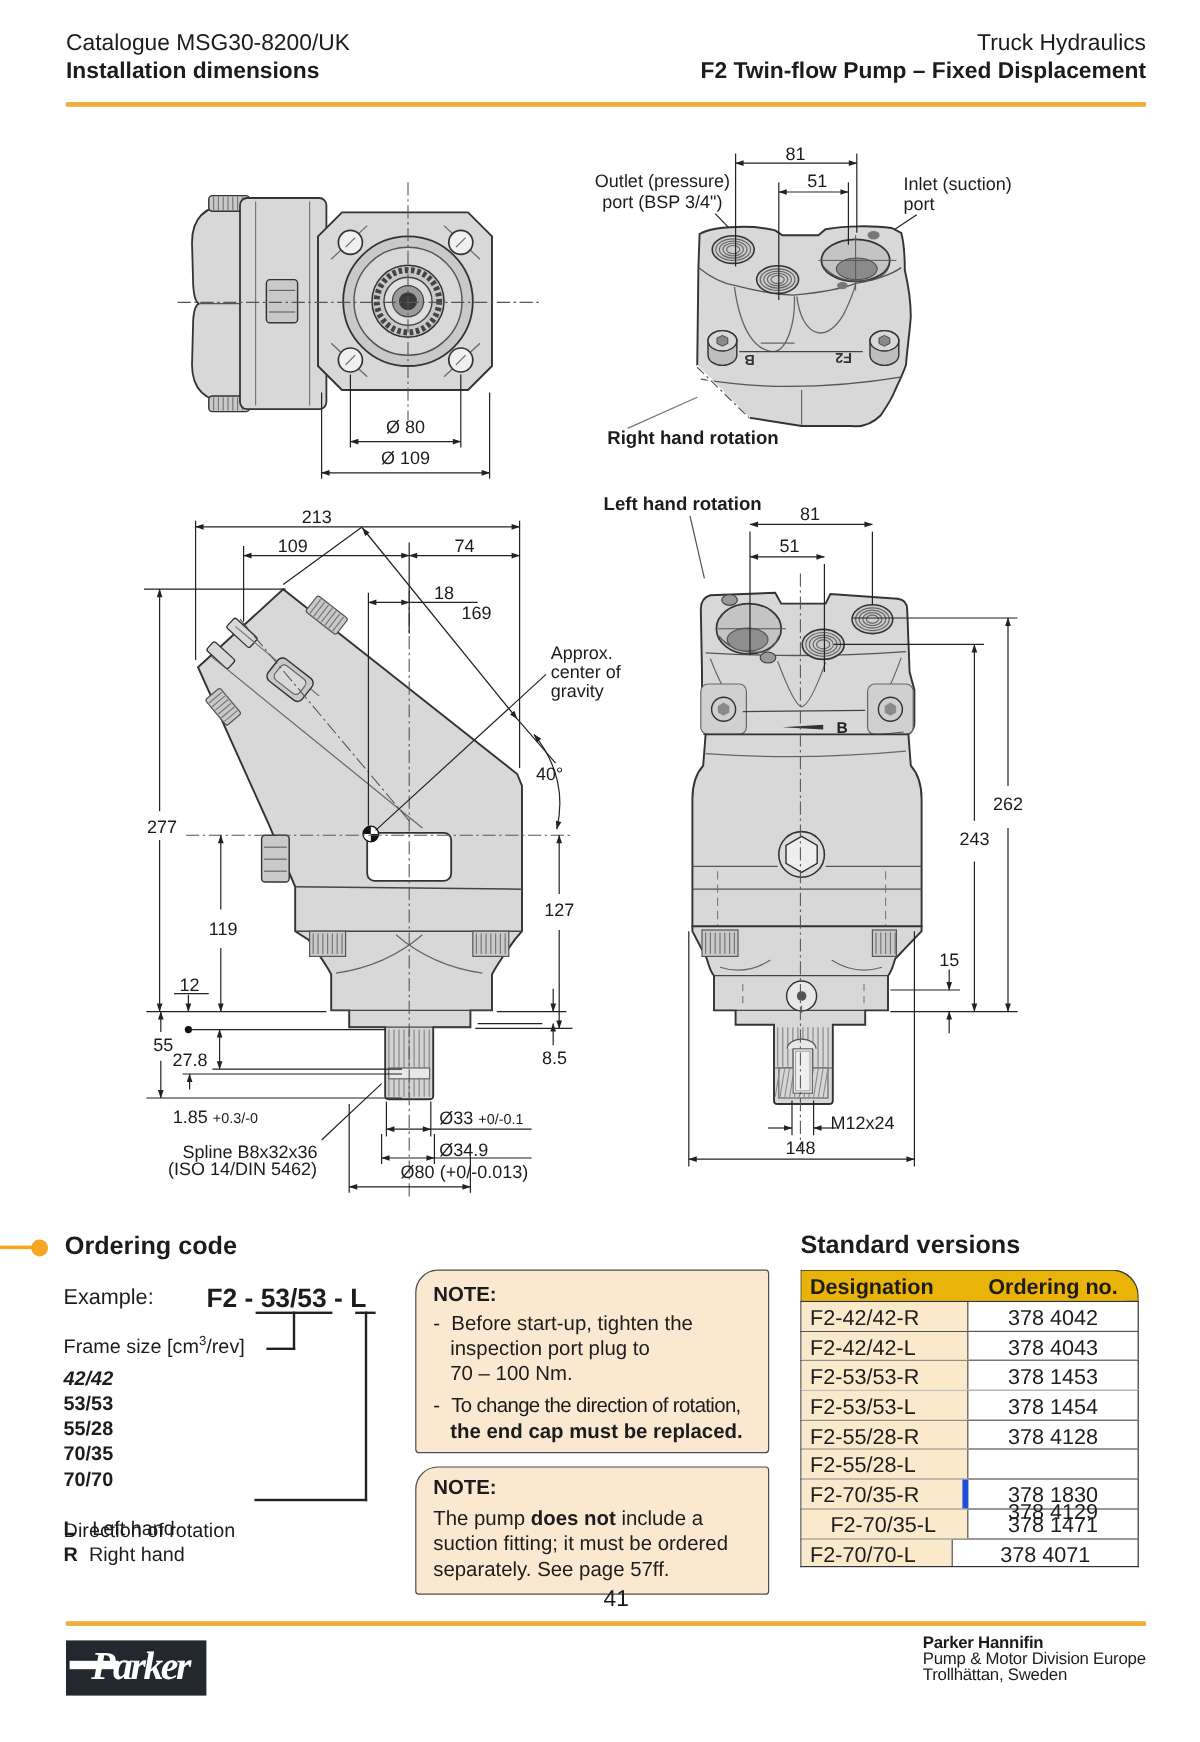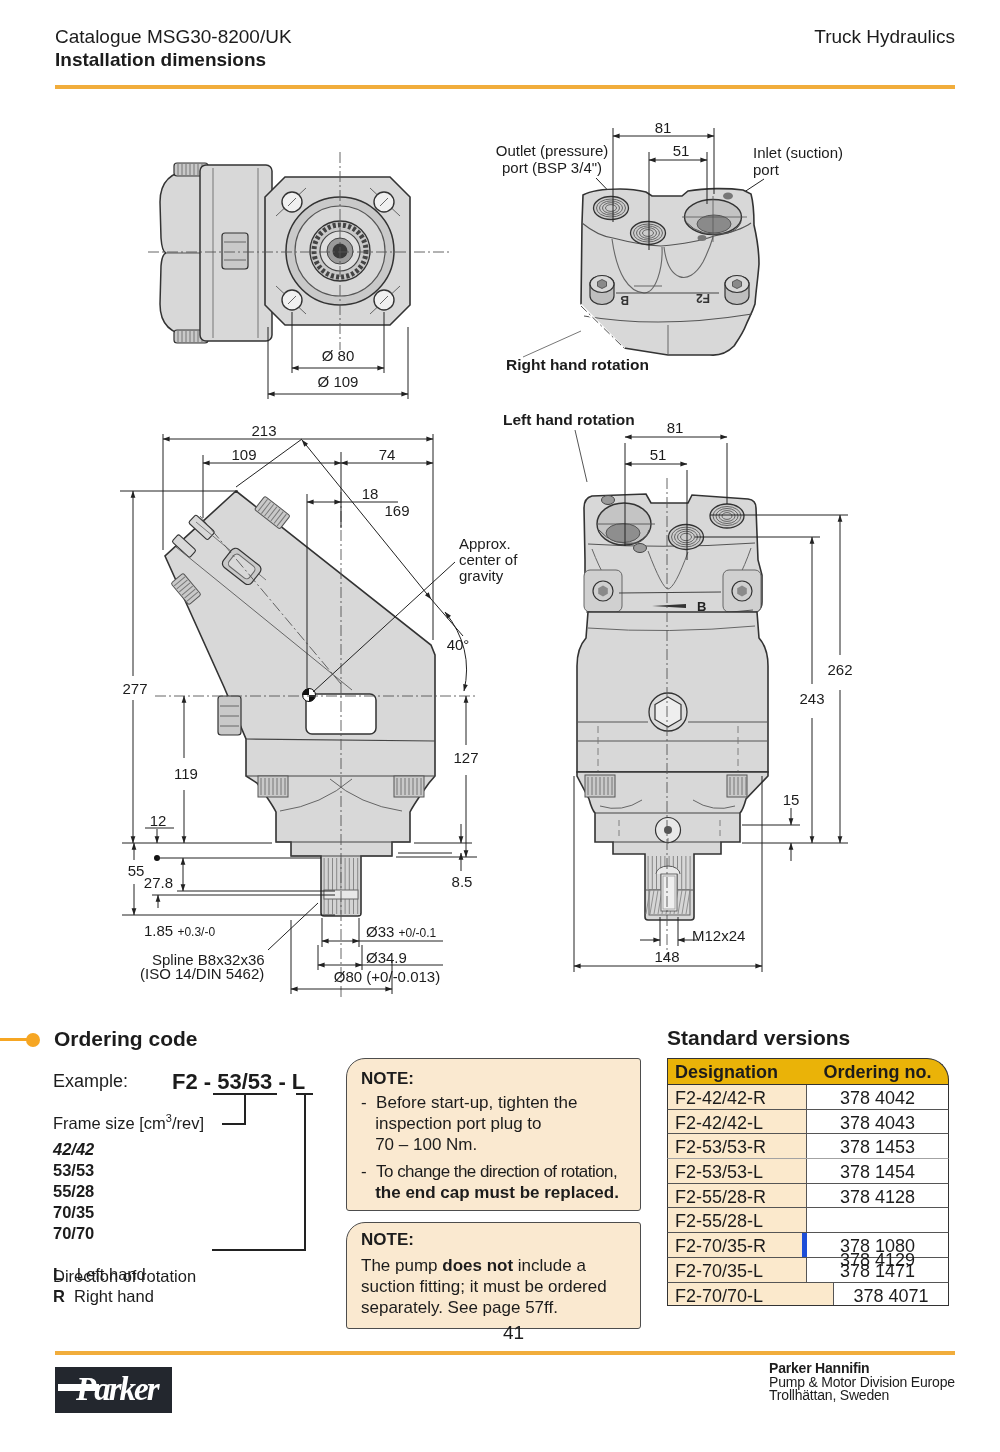--- a/index.html
+++ b/index.html
@@ -4,20 +4,21 @@
 html,body{margin:0;padding:0;background:#fff;}
 #page{position:relative;width:1000px;height:1452px;background:#fff;overflow:hidden;
   font-family:"Liberation Sans",sans-serif;color:#1c1c1c;}
 .abs{position:absolute;}
 .b{font-weight:bold;}
 </style></head><body>
 <div id="page">
 <div class="abs" style="left:55px;top:26px;font-size:19px;">Catalogue MSG30-8200/UK</div>
 <div class="abs b" style="left:55px;top:49px;font-size:19px;">Installation dimensions</div>
 <div class="abs" style="right:45px;top:26px;font-size:19px;text-align:right;">Truck Hydraulics</div>
+<div class="abs b" style="right:45px;top:49px;font-size:19px;text-align:right;">F2 Twin-flow Pump – Fixed Displacement</div>
 <div class="abs" style="left:55px;width:900px;top:85px;height:3.6px;background:#F1AD3C;"></div>
 <svg class="abs" style="left:0;top:0;" width="1000" height="1452" viewBox="0 0 1000 1452">
       <defs>
         <marker id="ar" viewBox="0 0 10 10" refX="9.5" refY="5" markerWidth="10" markerHeight="7" orient="auto-start-reverse">
           <path d="M0,1.6 L10,5 L0,8.4 Z" fill="#222"></path>
         </marker>
       </defs>
       <g font-family="Liberation Sans,sans-serif">
         <g>
           <path d="M220,170 L192,170 Q160,172 160,202 L161,238 Q162,252 166,253 Q162,254 161,266 L160,304 Q160,334 192,336 L220,336 Z" fill="#d8d8d8" stroke="#333333" stroke-width="1.5"></path>
@@ -476,28 +477,28 @@
       <div style="display:flex;height:24.7px;box-sizing:border-box;border-left:1.2px solid #333;border-right:1.2px solid #333;border-top:1px solid #555;">
  <div style="width:139px;box-sizing:border-box;background:#FBE9CC;font-size:18px;padding:3px 0 0 7px;border-right:1px solid #555;">F2-55/28-R</div>
  <div style="flex:1;font-size:18px;padding-top:3px;text-align:center;">378 4128</div>
 </div>
       <div style="display:flex;height:24.7px;box-sizing:border-box;border-left:1.2px solid #333;border-right:1.2px solid #333;border-top:1px solid #555;">
  <div style="width:139px;box-sizing:border-box;background:#FBE9CC;font-size:18px;padding:3px 0 0 7px;border-right:1px solid #555;">F2-55/28-L</div>
  <div style="flex:1;font-size:18px;padding-top:3px;text-align:center;margin-top:39px;">378 4129</div>
 </div>
       <div style="display:flex;height:24.7px;box-sizing:border-box;border-left:1.2px solid #333;border-right:1.2px solid #333;border-top:1px solid #555;">
  <div style="width:139px;box-sizing:border-box;background:#FBE9CC;font-size:18px;padding:3px 0 0 7px;border-right:5px solid #1d4ed8;">F2-70/35-R</div>
- <div style="flex:1;font-size:18px;padding-top:3px;text-align:center;">378 1080</div>
+ <div style="flex:1;font-size:18px;padding-top:3px;text-align:center;">378 1830</div>
 </div>
       <div style="display:flex;height:24.7px;box-sizing:border-box;border-left:1.2px solid #333;border-right:1.2px solid #333;border-top:1px solid #555;">
- <div style="width:139px;box-sizing:border-box;background:#FBE9CC;font-size:18px;padding:3px 0 0 7px;border-right:1px solid #555;">F2-70/35-L</div>
+ <div style="width:139px;box-sizing:border-box;background:#FBE9CC;font-size:18px;padding:3px 0 0 24px;border-right:1px solid #555;">F2-70/35-L</div>
  <div style="flex:1;font-size:18px;padding-top:3px;text-align:center;">378 1471</div>
 </div>
       <div style="display:flex;height:24.7px;box-sizing:border-box;border-left:1.2px solid #333;border-right:1.2px solid #333;border-top:1px solid #555;border-bottom:1.5px solid #333;">
- <div style="width:166px;box-sizing:border-box;background:#FBE9CC;font-size:18px;padding:3px 0 0 7px;border-right:1px solid #555;">F2-70/70-L</div>
+ <div style="width:126px;box-sizing:border-box;background:#FBE9CC;font-size:18px;padding:3px 0 0 7px;border-right:1px solid #555;">F2-70/70-L</div>
  <div style="flex:1;font-size:18px;padding-top:3px;text-align:center;">378 4071</div>
 </div>
     </div>
     <div class="abs" style="left:55px;top:1351px;width:900px;height:3.5px;background:#F1AD3C;"></div>
     <div class="abs" style="left:55px;top:1367px;width:117px;height:46px;background:#23272e;">
 <div style="position:absolute;left:3px;top:17px;width:41px;height:6.5px;background:#fff;"></div>
 <div style="position:absolute;left:21px;top:4px;color:#fff;font-size:33px;font-weight:bold;font-style:italic;letter-spacing:-2px;font-family:'Liberation Serif',serif;">Parker</div>
 </div>
     <div class="abs" style="left:503px;top:1322px;font-size:19px;">41</div>
     <div class="abs" style="left:769px;top:1362px;font-size:14px;line-height:13.6px;letter-spacing:-0.2px;">

